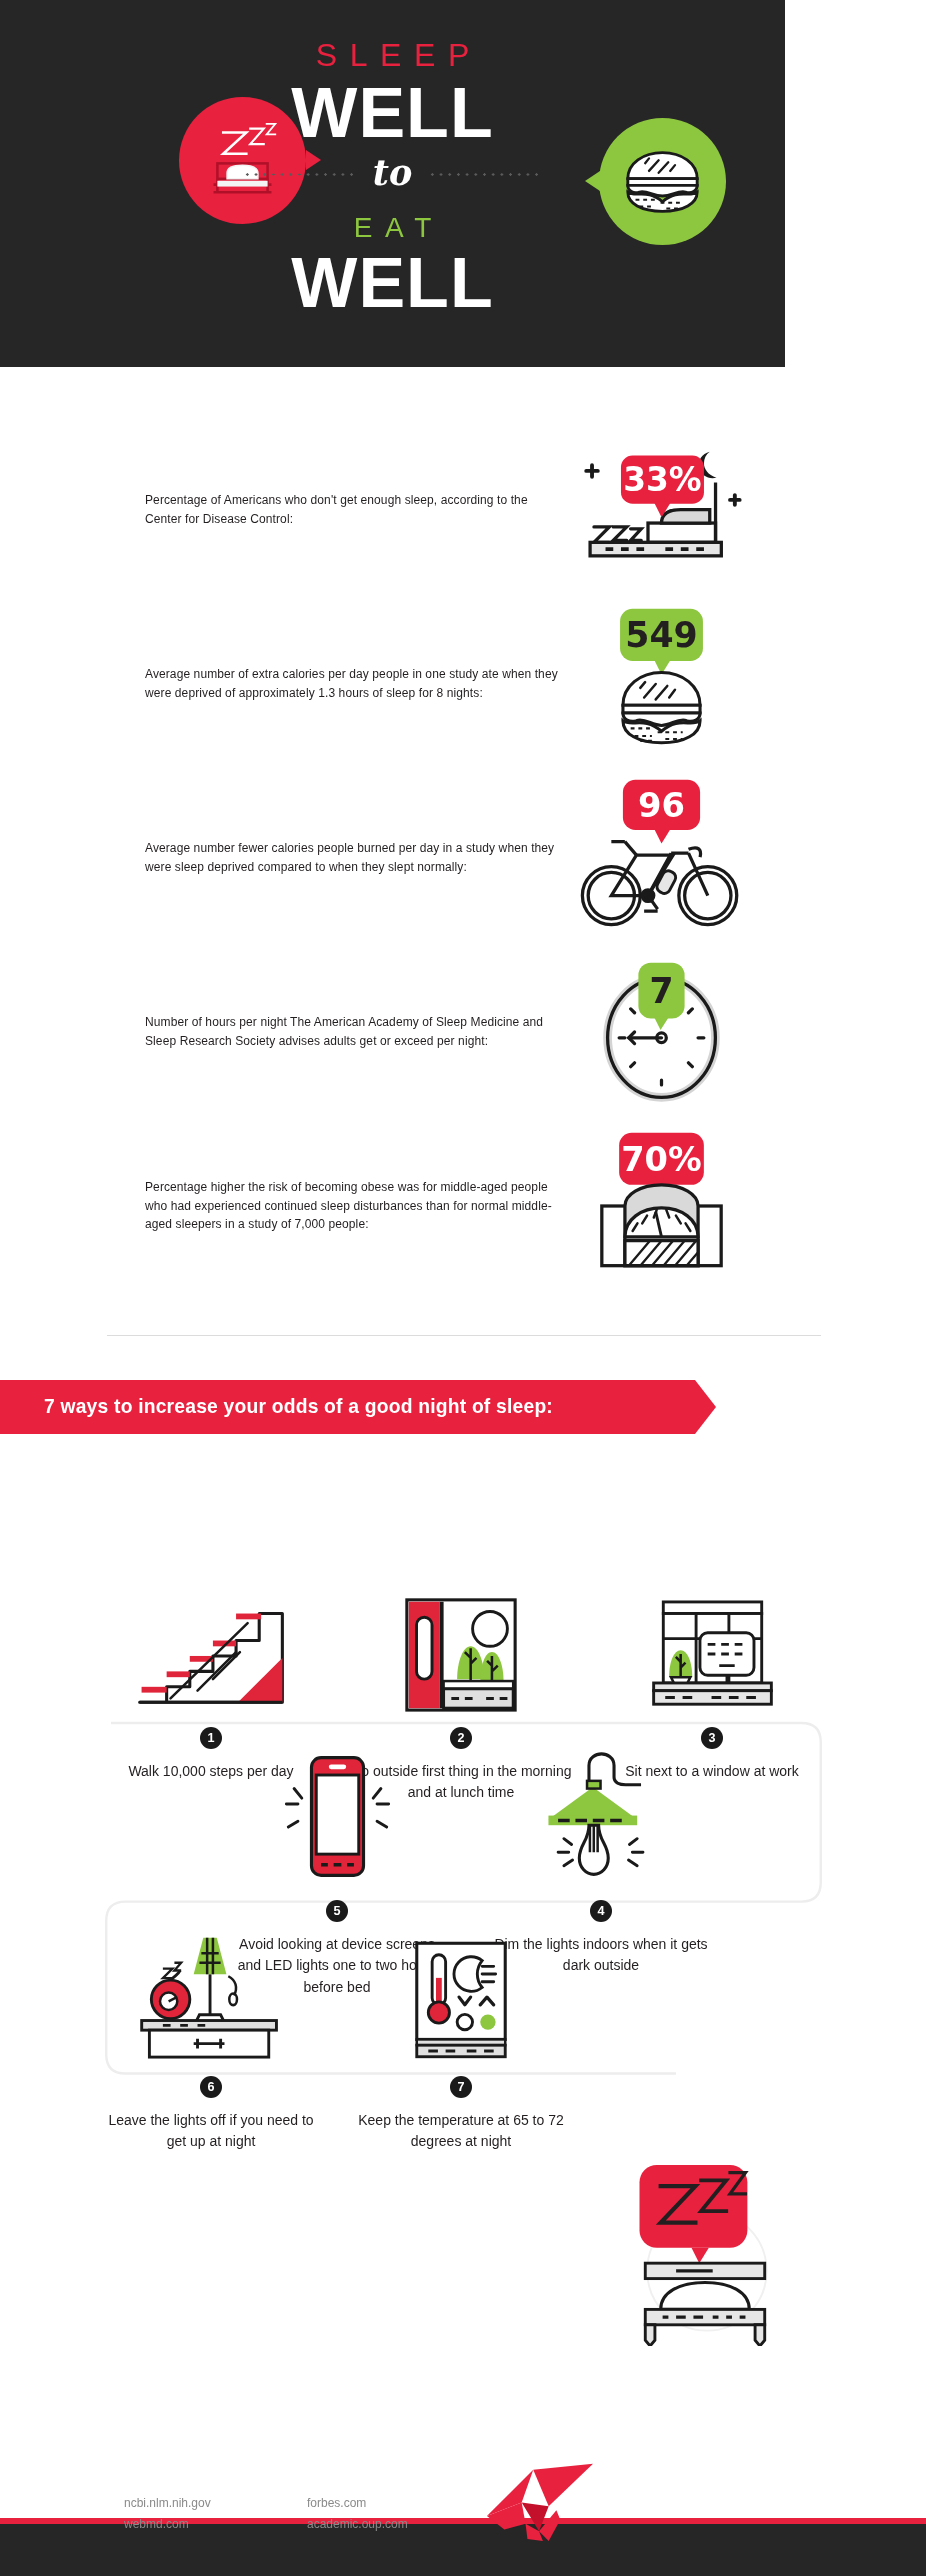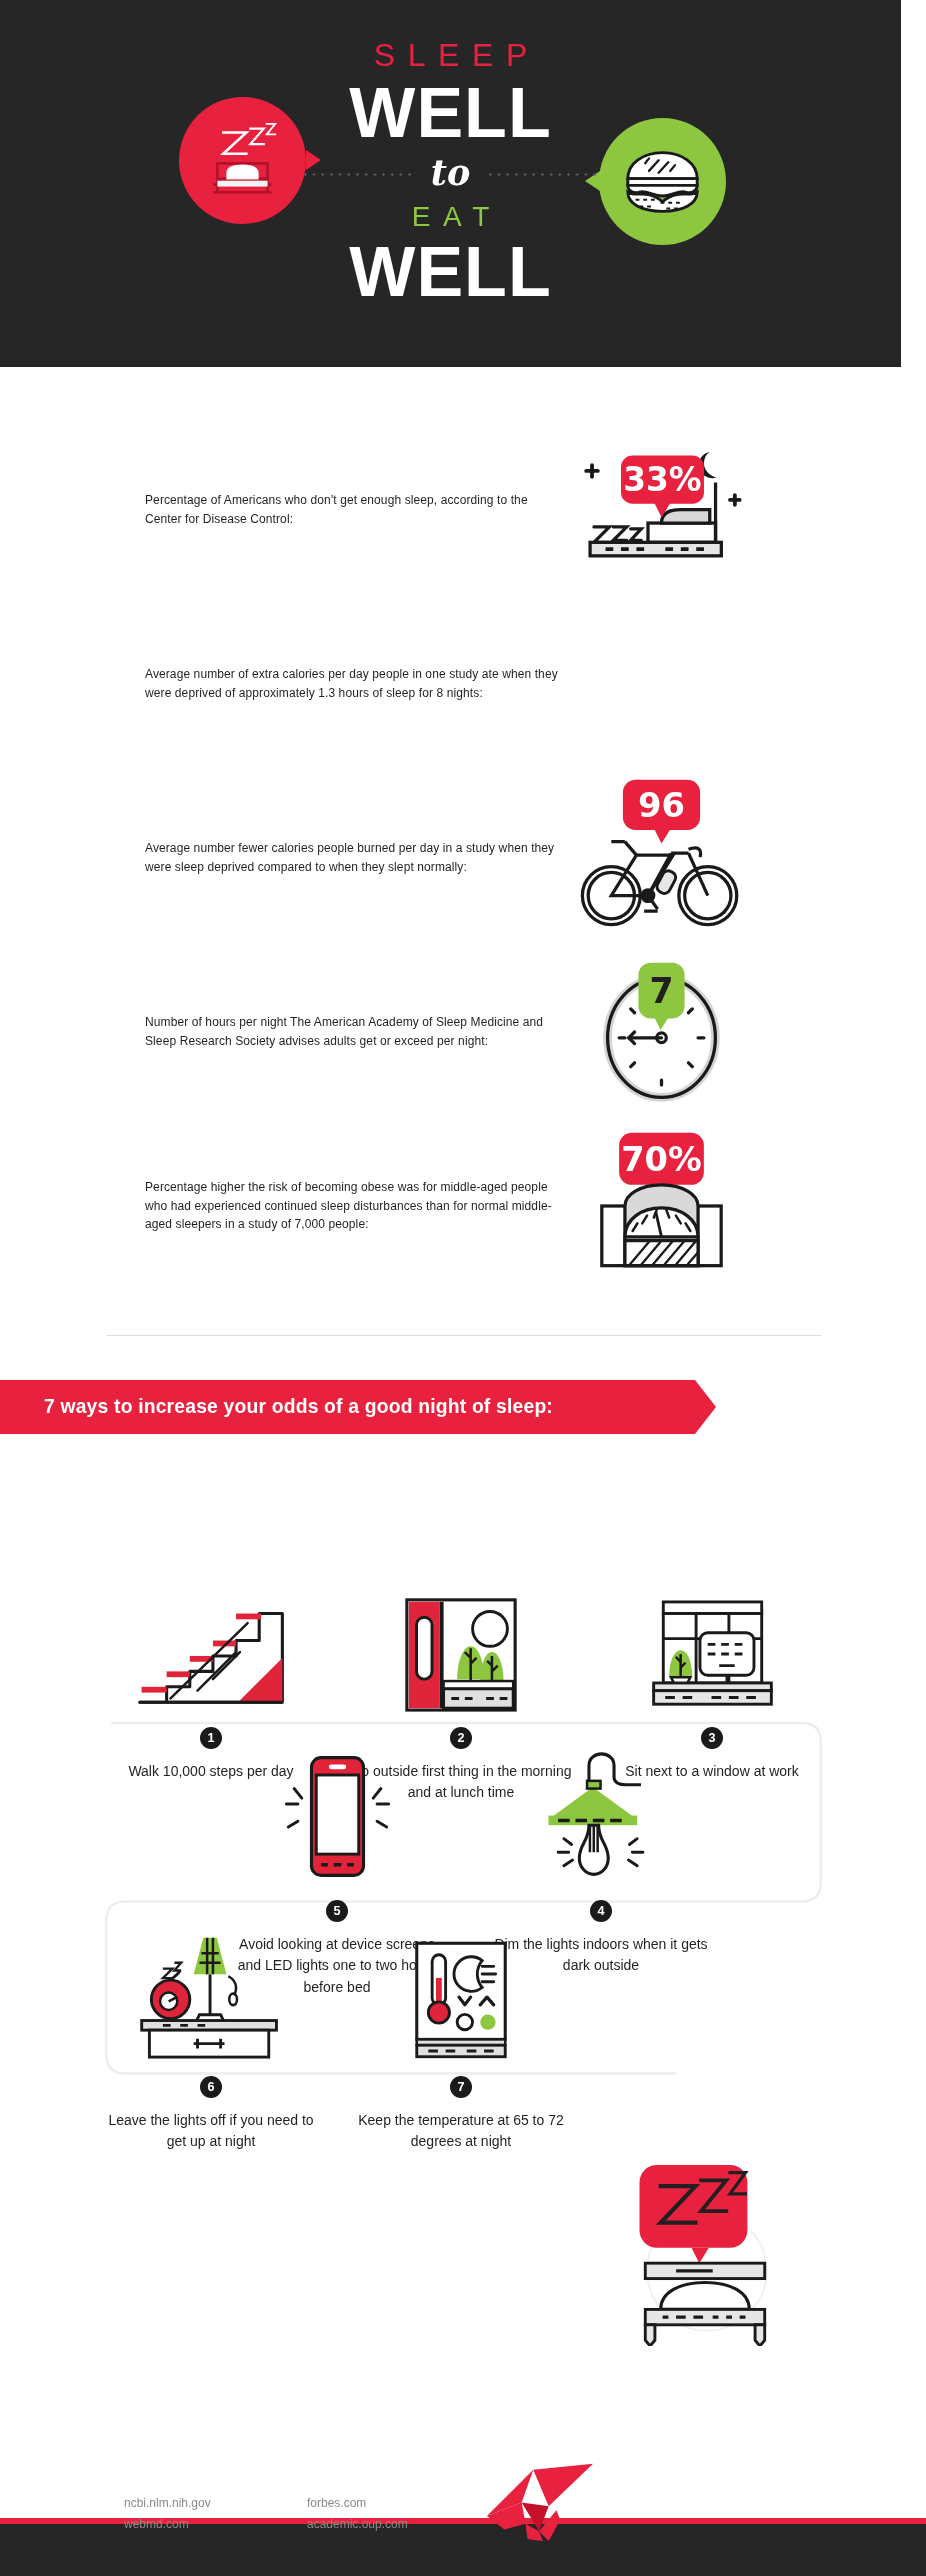--- a/index.html
+++ b/index.html
@@ -8,21 +8,21 @@
     width: 927px; height: 2576px;
     font-family: "Liberation Sans", sans-serif;
     color: #231f20;
     overflow: hidden;
     position: relative;
   }
 
   
   .header {
     position: relative;
-    width: 901px; height: 367px;
+    width: 785px; height: 367px;
     background: #262626;
     overflow: hidden;
   }
   .hdr-center {
     position: absolute;
     left: 0; right: 0; top: 37px;
     text-align: center;
   }
   .t-sleep {
     font-size: 32px; letter-spacing: 12.6px;
@@ -44,21 +44,21 @@
     background-size: 8.7px 2.9px; background-repeat: repeat-x;
   }
   .t-to {
     font-family: "DejaVu Serif", serif;
     font-style: italic; font-weight: 700;
     color: #ffffff; font-size: 35px;
     margin: 0 15.4px; transform: translateY(-1.9px); text-align: right;
   }
   .t-eat {
     font-size: 28px; letter-spacing: 12.6px;
-    color: #8dc63f; padding-left: 12.6px; margin-top: 1px;
+    color: #8dc63f; padding-left: 12.6px; margin-top: 12px;
   }
   .t-well2 {
     font-size: 70px; font-weight: 700; color: #ffffff;
     letter-spacing: 1px; line-height: 1; margin-top: 3.9px;
   }
 
   .hdr-badge {
     position: absolute; width: 127px; height: 127px;
     border-radius: 50%;
     display: flex; align-items: center; justify-content: center;
@@ -267,20 +267,39 @@
           <rect x="58" y="18" width="86" height="50" rx="12" fill="#e8213f"></rect>
           <path d="M92 66l8 16 10-16z" fill="#e8213f"></path>
           <text x="101" y="55" text-anchor="middle" font-family="DejaVu Sans, sans-serif" font-size="34" font-weight="bold" fill="#ffffff">33%</text>
         </g>
       </svg>
     </div>
   </div>
 
   <div class="stat-row">
     <div class="stat-text">Average number of extra calories per day people in one study ate when they were deprived of approximately 1.3 hours of sleep for 8 nights:</div>
+    <div class="stat-icon">
+      <svg width="193" height="159" viewBox="0 0 200 165">
+        <g>
+          <rect x="57" y="4" width="86" height="54" rx="13" fill="#8dc63f"></rect>
+          <path d="M92 56l8 16 10-16z" fill="#8dc63f"></path>
+          <text x="100" y="44" text-anchor="middle" font-family="DejaVu Sans, sans-serif" font-size="36" font-weight="bold" fill="#231f20">549</text>
+        </g>
+        <path d="M60 104c0-20 18-34 40-34s40 14 40 34z" fill="#fff" stroke="#1a1a1a" stroke-width="3.2"></path>
+        <g stroke="#1a1a1a" stroke-width="2.6" stroke-linecap="round">
+          <path d="M82 96l12-14M94 98l12-14M108 96l6-8M78 86l5-6"></path>
+        </g>
+        <path d="M60 104h80v8H60z" fill="#fff" stroke="#1a1a1a" stroke-width="3.2"></path>
+        <path d="M60 112c0 7 7 10 14 8 9-3 16 5 26 5s17-8 26-5c7 2 14-1 14-8z" fill="#fff" stroke="#1a1a1a" stroke-width="3.2"></path>
+        <path d="M60 120c0 14 16 23 40 23s40-9 40-23c-9 7-22-5-40 11-18-16-31-4-40-11z" fill="#fff" stroke="#1a1a1a" stroke-width="3.2"></path>
+        <g stroke="#1a1a1a" stroke-width="2.2" stroke-dasharray="4 4">
+          <path d="M68 128h22M96 132h26M72 136h18M104 139h18M78 141h14"></path>
+        </g>
+      </svg>
+    </div>
   </div>
 
   <div class="stat-row">
     <div class="stat-text">Average number fewer calories people burned per day in a study when they were sleep deprived compared to when they slept normally:</div>
     <div class="stat-icon">
       <svg width="193" height="164" viewBox="0 0 200 170">
         <g>
           <rect x="60" y="4" width="80" height="52" rx="13" fill="#e8213f"></rect>
           <path d="M92 54l8 16 10-16z" fill="#e8213f"></path>
           <text x="100" y="43" text-anchor="middle" font-family="DejaVu Sans, sans-serif" font-size="35" font-weight="bold" fill="#ffffff">96</text>

